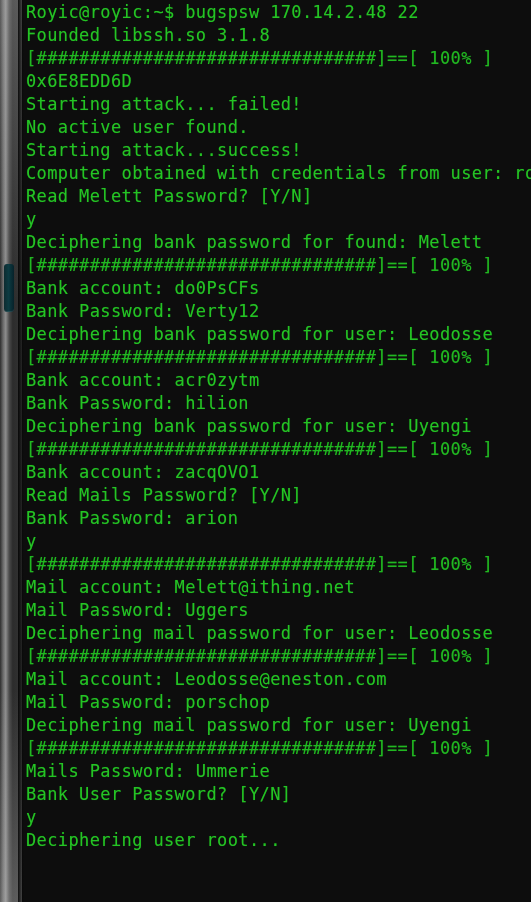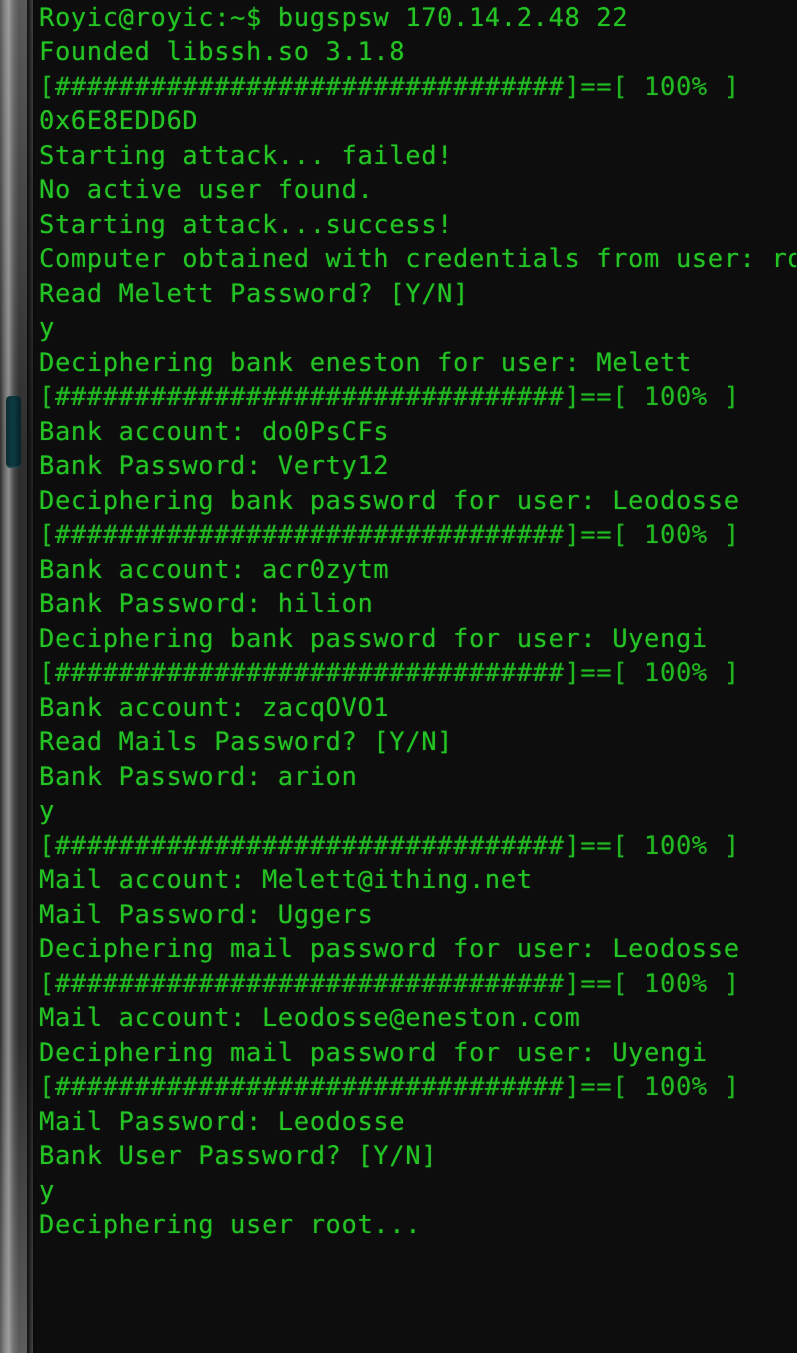--- a/index.html
+++ b/index.html
@@ -114,42 +114,43 @@
         <div class="line">Royic@royic:~$ bugspsw 170.14.2.48 22</div>
         <div class="line">Founded libssh.so 3.1.8</div>
         <div class="line progress">[################################]==[ 100% ]</div>
         <div class="line">0x6E8EDD6D</div>
         <div class="line">Starting attack... failed!</div>
         <div class="line">No active user found.</div>
         <div class="line">Starting attack...success!</div>
         <div class="line">Computer obtained with credentials from user: root</div>
         <div class="line">Read Melett Password? [Y/N]</div>
         <div class="line">y</div>
-        <div class="line">Deciphering bank eneston for user: Melett</div>
+        <div class="line">Deciphering bank password for found: Melett</div>
         <div class="line progress">[################################]==[ 100% ]</div>
         <div class="line">Bank account: do0PsCFs</div>
         <div class="line">Bank Password: Verty12</div>
         <div class="line">Deciphering bank password for user: Leodosse</div>
         <div class="line progress">[################################]==[ 100% ]</div>
         <div class="line">Bank account: acr0zytm</div>
         <div class="line">Bank Password: hilion</div>
         <div class="line">Deciphering bank password for user: Uyengi</div>
         <div class="line progress">[################################]==[ 100% ]</div>
         <div class="line">Bank account: zacqOVO1</div>
         <div class="line">Read Mails Password? [Y/N]</div>
         <div class="line">Bank Password: arion</div>
         <div class="line">y</div>
         <div class="line progress">[################################]==[ 100% ]</div>
         <div class="line">Mail account: Melett@ithing.net</div>
         <div class="line">Mail Password: Uggers</div>
         <div class="line">Deciphering mail password for user: Leodosse</div>
         <div class="line progress">[################################]==[ 100% ]</div>
         <div class="line">Mail account: Leodosse@eneston.com</div>
+        <div class="line">Mail Password: porschop</div>
         <div class="line">Deciphering mail password for user: Uyengi</div>
         <div class="line progress">[################################]==[ 100% ]</div>
-        <div class="line">Mail Password: Leodosse</div>
+        <div class="line">Mails Password: Ummerie</div>
         <div class="line">Bank User Password? [Y/N]</div>
         <div class="line">y</div>
         <div class="line">Deciphering user root...</div>
       </div>
   </div>
 
 </div>
 
 </body></html>

